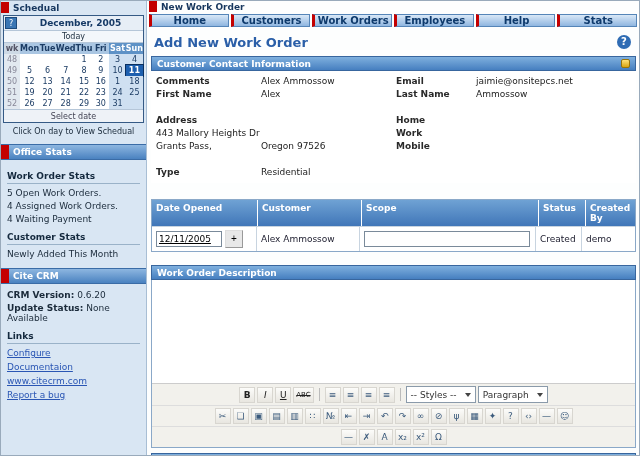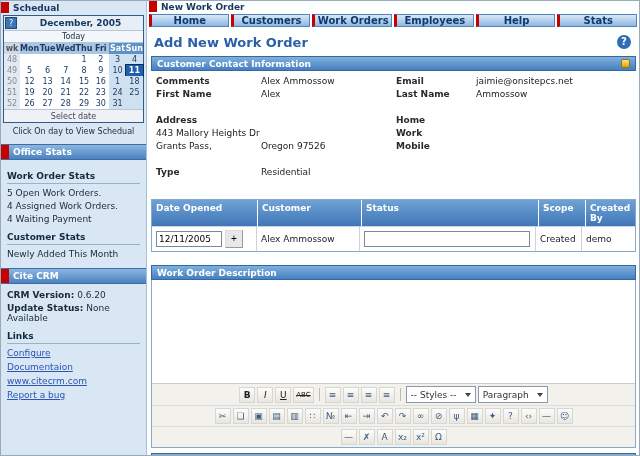--- a/index.html
+++ b/index.html
@@ -53,21 +53,21 @@
   .fields .lbl { font-weight:bold; color:#2a2a2a; }
   .fields .sp { grid-column:1 / 5; height:10px; }
   .span2 { grid-column:1 / 3; }
 
   .ot { margin:16px 3px 0 4px; border:1px solid #8aa8c8; font-size:9px; background:#fff; }
   .ot-head { display:grid; grid-template-columns:105px 103px 176px 46px auto; gap:1px; background:#fff; }
   .ot-head > div { background:linear-gradient(#6fa2d4,#4076b8); color:#fff; font-weight:bold; padding:3px 4px; }
   .ot-row { display:grid; grid-template-columns:105px 103px 176px 46px auto; }
   .ot-row > div { padding:3px 4px; border-right:1px solid #c8d4e0; border-top:1px solid #c8d4e0; display:flex; align-items:center; min-height:23px; color:#223; }
   .ot-row > div:last-child { border-right:none; }
-  .txt-input { height:16px; border:1px solid #7a8a9a; background:#fff; font-size:9px; padding:0 2px; font-family:inherit; }
+  .txt-input { height:16px; border:1px solid #7a8a9a; background:#fff; font-size:9px; padding:0 2px; font-family:inherit;text-decoration:underline; }
   .date-input { width:66px; }
   .scope-input { width:166px; }
   .date-btn { width:18px; height:18px; margin-left:3px; background:#e8e8e8; border:1px solid #999; border-top-color:#ddd; border-left-color:#ddd; font-size:10px; line-height:1; cursor:pointer; }
 
   .desc-section { margin-top:13px; }
   .editor { border:1px solid #8aa8c8; border-top:none; background:#fff; }
   .editor-canvas { height:104px; background:#fff; border-bottom:1px solid #ccc; cursor:text; }
   .tb { display:flex; align-items:center; justify-content:center; gap:2px; background:#f2f1ec; padding:2px 0; border-bottom:1px solid #ddd; }
   .tb:last-child { border-bottom:none; }
   .tb-btn { min-width:16px; height:16px; display:flex; align-items:center; justify-content:center; font-size:9px; color:#3a5a7c; border:1px solid #d8d6d0; background:linear-gradient(#fcfcfa,#e8e6e0); cursor:pointer; padding:0 2px; }
@@ -244,22 +244,22 @@
         <div>Residential</div>
         <div></div>
         <div></div>
       </div>
     </section>
 
     <div class="ot">
       <div class="ot-head">
         <div>Date Opened</div>
         <div>Customer</div>
+        <div>Scope</div>
         <div>Status</div>
-        <div>Scope</div>
         <div>Created By</div>
       </div>
       <div class="ot-row">
         <div>
           <input class="txt-input date-input" value="12/11/2005" style="">
           <button class="date-btn">+</button>
         </div>
         <div>Alex Ammossow</div>
         <div>
           <input class="txt-input scope-input" value="" style="">

